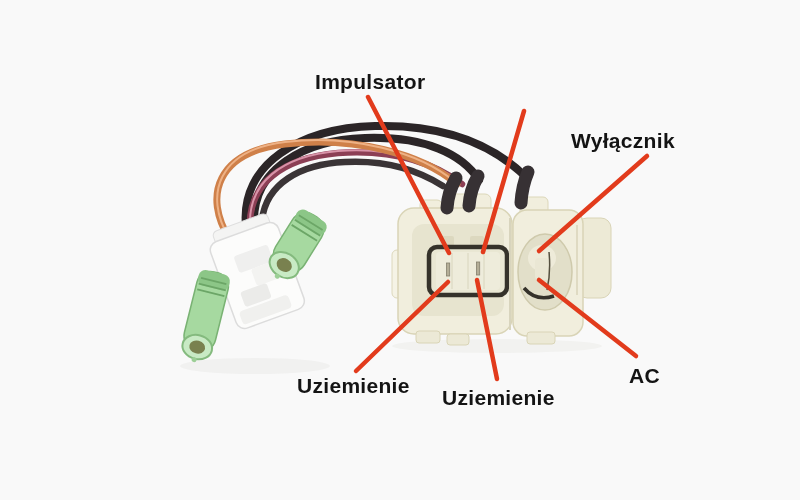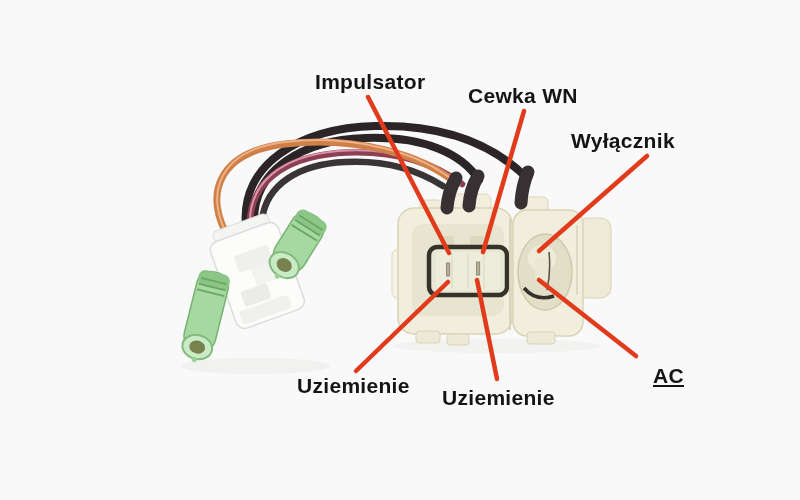--- a/index.html
+++ b/index.html
@@ -22,21 +22,21 @@
     font-size: 21px;
     letter-spacing: 0.3px;
     color: var(--label, #141414);
     white-space: nowrap;
   }
   .lbl-impulsator   { left:315px; top:70px;  }
   .lbl-cewka        { left:468px; top:84px;  }
   .lbl-wylacznik    { left:571px; top:129px; }
   .lbl-uziemienie-l { left:297px; top:374px; }
   .lbl-uziemienie-c { left:442px; top:386px; }
-  .lbl-ac           { left:653px; top:364px;text-decoration:underline; }
+  .lbl-ac           { left:629px; top:364px; }
 
   .wire-orange   { stroke: var(--wire-orange, #cf8049); }
   .wire-black    { stroke: var(--wire-black, #2b2527); }
   .wire-maroon   { stroke: var(--wire-maroon, #8c3f55); }
   .boot          { stroke: #373134; }
   .cream         { fill: var(--connector-cream, #f1eedd); }
   .seal          { stroke: var(--seal-black, #35322a); }
 </style>
 </head>
 <body>
@@ -127,18 +127,17 @@
         <line x1="368" y1="97" x2="449" y2="253" class="callout"></line>
         <line x1="524" y1="111" x2="483" y2="252" class="callout"></line>
         <line x1="647" y1="156" x2="539" y2="251" class="callout"></line>
         <line x1="448" y1="282" x2="356" y2="371" class="callout"></line>
         <line x1="477" y1="280" x2="497" y2="379" class="callout"></line>
         <line x1="539" y1="280" x2="636" y2="356" class="callout"></line>
       </g>
   </svg>
 
   <div class="lbl lbl-impulsator">Impulsator</div>
-  <div class="lbl lbl-cewka">Cewka WN</div>
   <div class="lbl lbl-wylacznik">Wyłącznik</div>
   <div class="lbl lbl-uziemienie-l">Uziemienie</div>
   <div class="lbl lbl-uziemienie-c">Uziemienie</div>
   <div class="lbl lbl-ac">AC</div>
 </div>
 
 </body></html>

